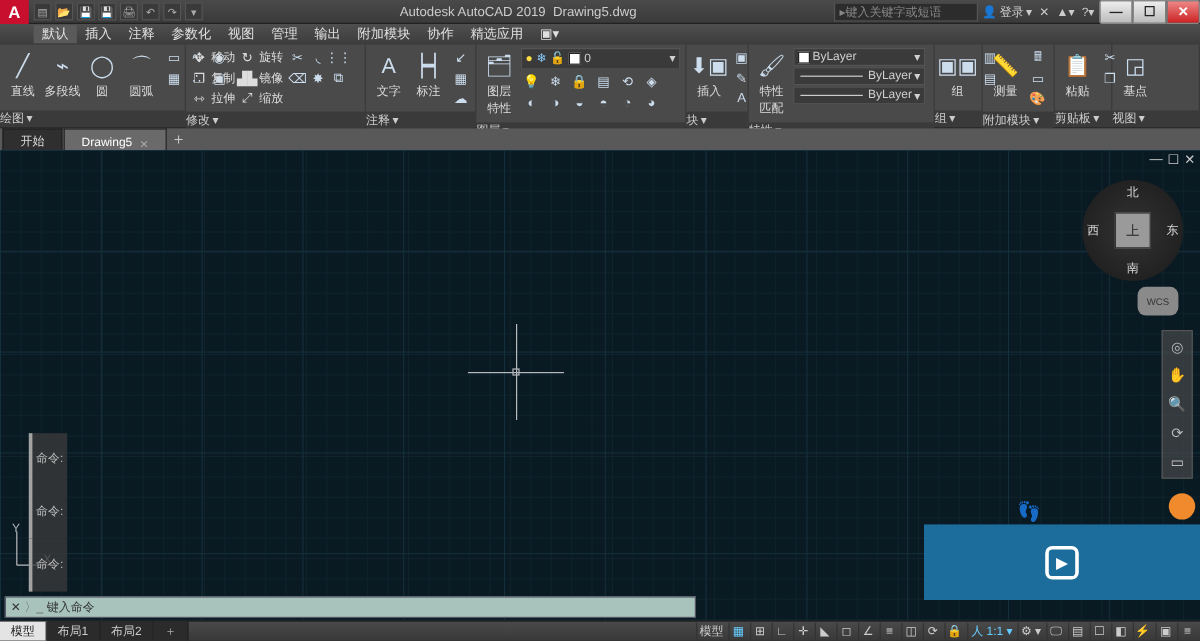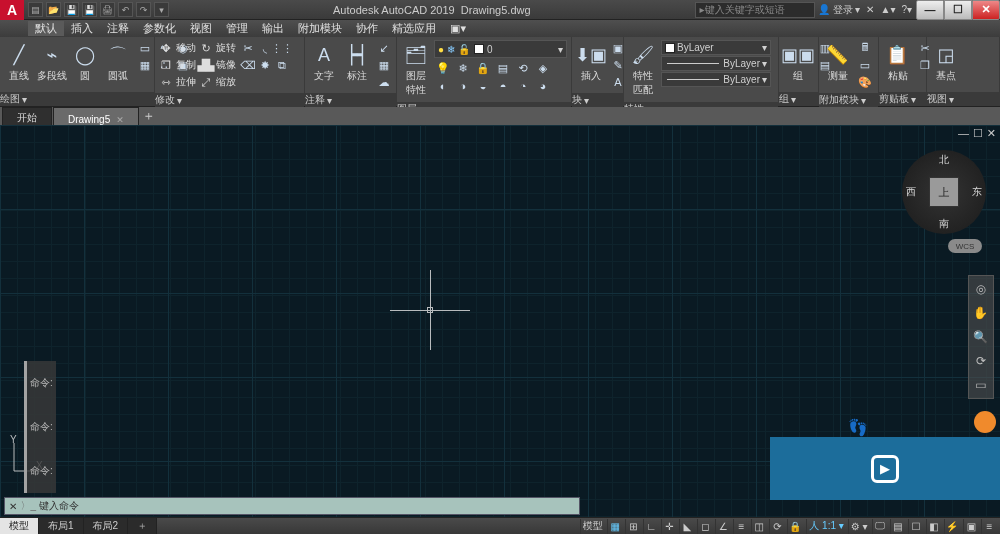--- a/index.html
+++ b/index.html
@@ -61,21 +61,21 @@
       linear-gradient(90deg,#0e232c 1px,transparent 1px);
     background-size:84px 84px,84px 84px,17px 17px,17px 17px}
   .doc-winbtns{position:absolute;top:2px;right:4px;display:flex;gap:4px;color:#ccc;font-size:11px}
   .crosshair{position:absolute;left:430px;top:185px;width:1px;height:1px}
   .crosshair::before{content:"";position:absolute;left:-40px;top:0;width:80px;height:1px;background:#b8bbbd}
   .crosshair::after{content:"";position:absolute;top:-40px;left:0;height:80px;width:1px;background:#b8bbbd}
   .crosshair .box{position:absolute;left:-3px;top:-3px;width:6px;height:6px;border:1px solid #b8bbbd}
   .viewcube{position:absolute;top:25px;right:14px;width:84px;height:84px;border-radius:50%;background:radial-gradient(circle at 50% 50%,#333,#1a1a1a);display:flex;align-items:center;justify-content:center;color:#bbb;font-size:10px}
   .viewcube .cube{width:30px;height:30px;background:#9a9a9a;border:1px solid #333;display:flex;align-items:center;justify-content:center;color:#222;font-size:11px}
   .viewcube .dir{position:absolute;font-size:10px;color:#d8d8d8}
-  .wcs-badge{position:absolute;top:114px;right:18px;width:34px;height:14px;background:#8a8a8a;border-radius:7px;display:flex;align-items:center;justify-content:center;font-size:8px;color:#333}
+  .wcs-badge{position:absolute;top:114px;right:18px;width:34px;height:24px;background:#8a8a8a;border-radius:7px;display:flex;align-items:center;justify-content:center;font-size:8px;color:#333}
   .navbar{position:absolute;right:6px;top:150px;width:26px;background:rgba(80,80,80,.6);border:1px solid #555;display:flex;flex-direction:column;align-items:center;padding:4px 0;gap:6px}
   .navbar .nb{width:18px;height:18px;color:#bbb;display:flex;align-items:center;justify-content:center;font-size:12px}
   .ucs{position:absolute;left:6px;bottom:42px;color:#b8bbbd}
   .ucs svg{overflow:visible}
   .cmdhist{position:absolute;left:24px;bottom:24px;display:flex;flex-direction:column;gap:0;font-size:10px;color:#bbb}
   .cmdhist div{background:rgba(58,58,58,.8);padding:16px 3px;border-left:3px solid #a3a3a3;line-height:12px}
   .cmdline{position:absolute;left:4px;bottom:2px;right:420px;height:18px;background:#a7c3bc;border:1px solid #556;display:flex;align-items:center;padding:0 4px;color:#333;font-size:10px;gap:3px}
   .cmdline .chev{color:#666}
 
   

